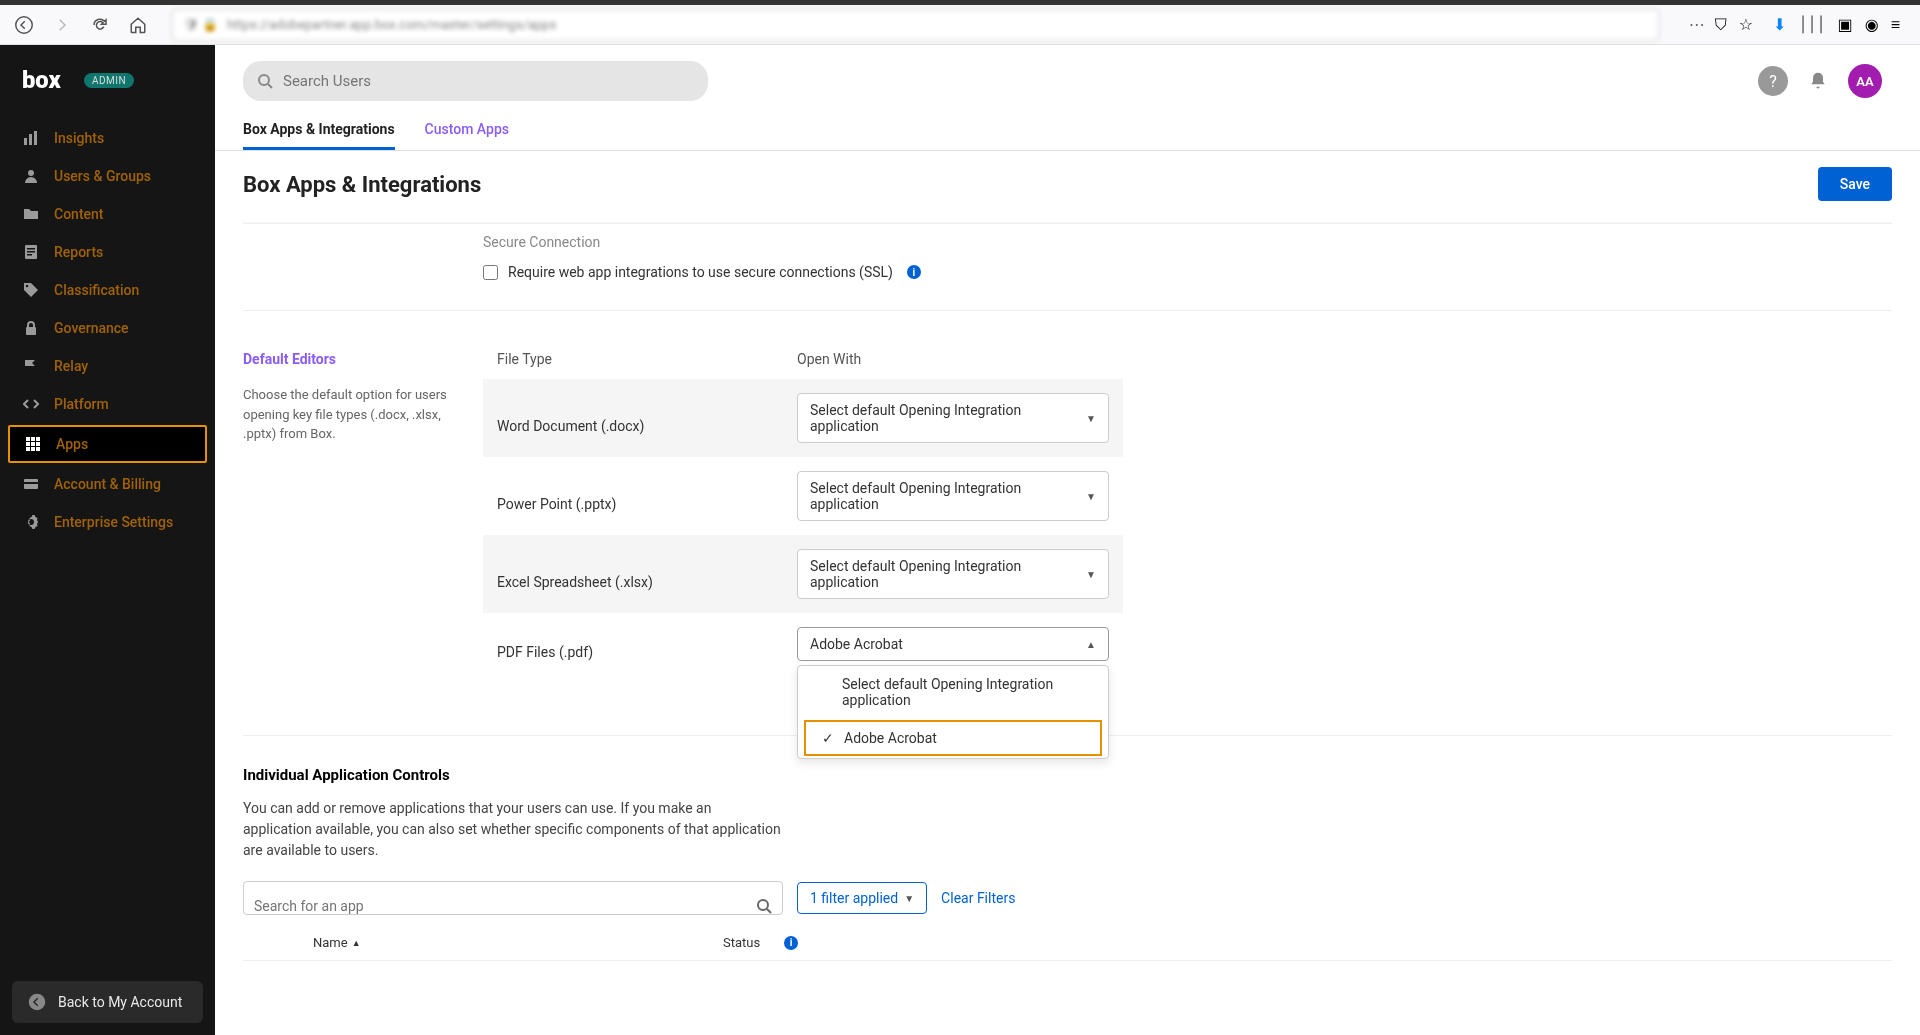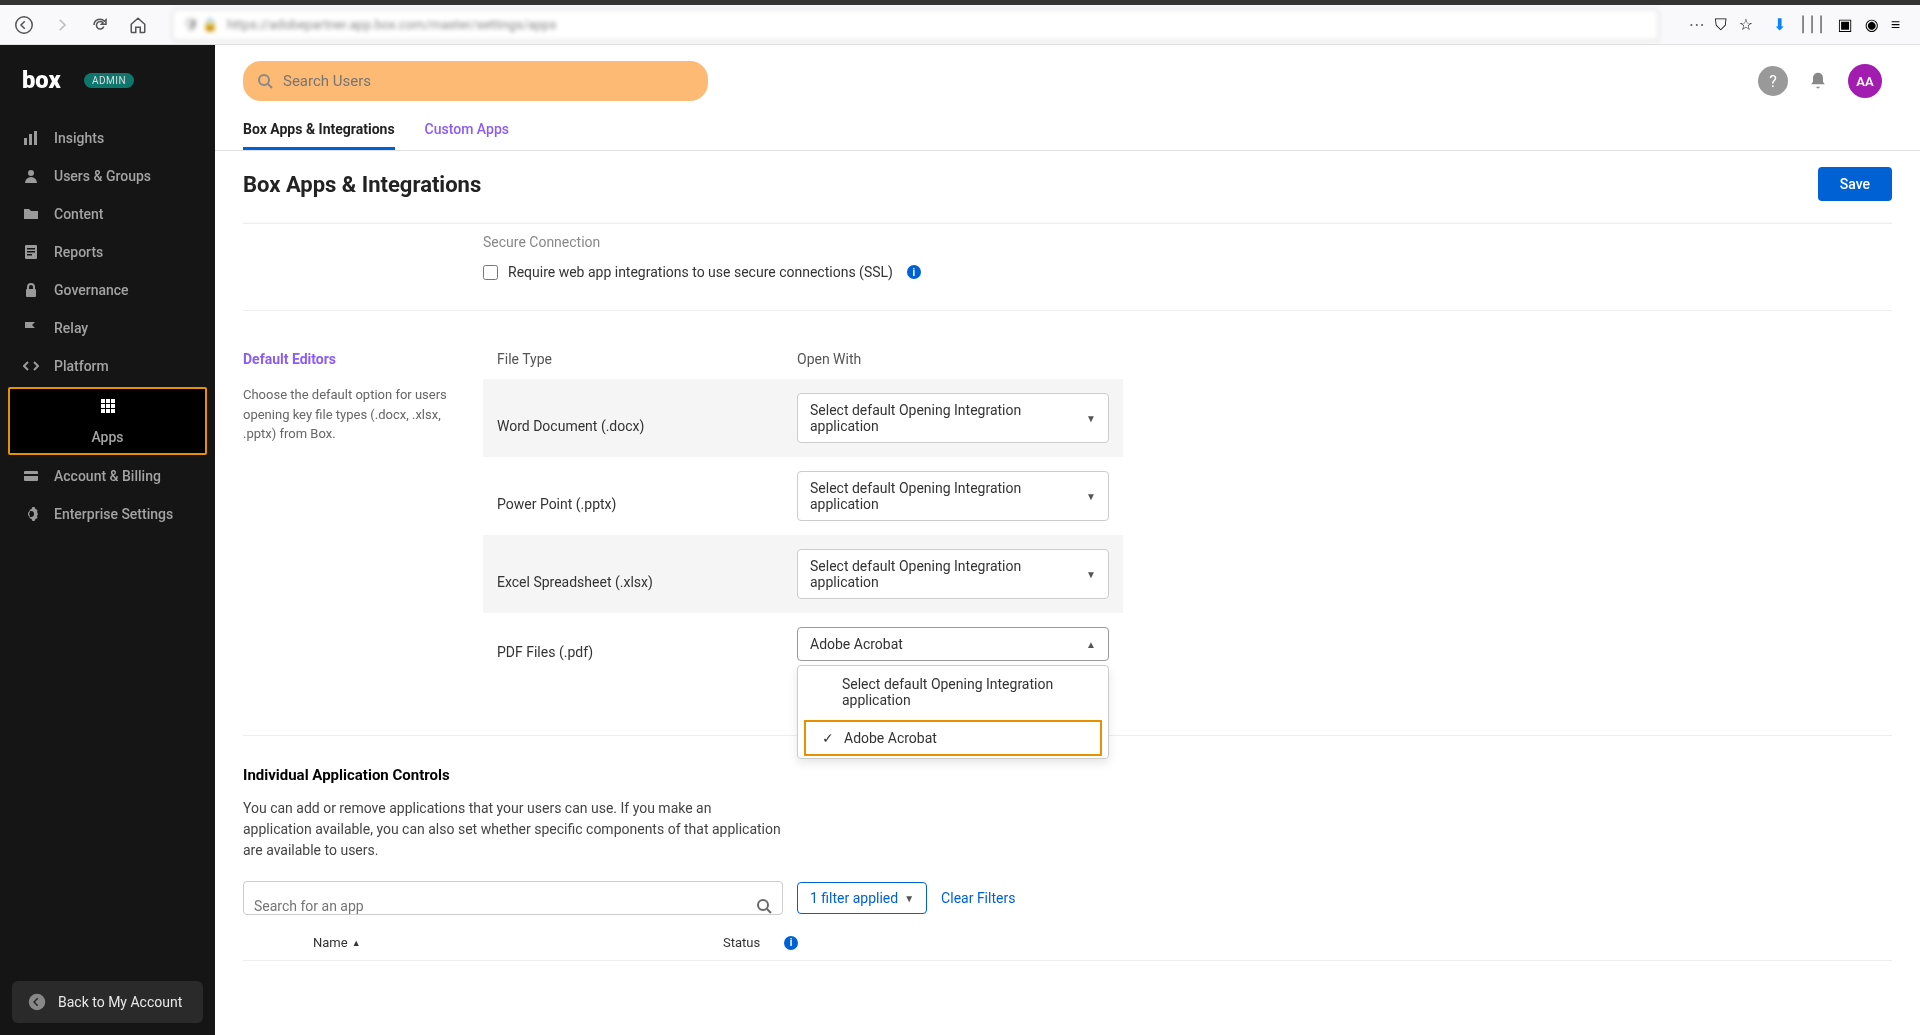--- a/index.html
+++ b/index.html
@@ -13,31 +13,31 @@
 .urlbar { flex: 1; height: 32px; background: #fff; border: 1px solid #ccc; border-radius: 4px; display: flex; align-items: center; padding: 0 10px; gap: 8px; filter: blur(2px); color: #888; font-size: 13px; margin: 0 20px 0 10px; }
 .urlbar-clear { filter: none; }
 .browser-right { display: flex; align-items: center; gap: 12px; padding-right: 10px; }
 
 
 .app { display: flex; height: calc(1035px - 45px); }
 .sidebar { width: 215px; background: #151515; color: #eee; display: flex; flex-direction: column; }
 .sidebar-logo { padding: 20px 22px; display: flex; align-items: center; gap: 8px; }
 .logo-badge { font-size: 10px; background: #0f766e; color: #ddd; padding: 2px 8px; border-radius: 10px; letter-spacing: 0.5px; }
 .sidebar-nav { display: flex; flex-direction: column; padding: 4px 0; }
-.nav-item { display: flex; align-items: center; gap: 14px; padding: 10px 22px; color: #a3a3a3; font-size: 14px; font-weight: 500; cursor: pointer; }
-.nav-item.active { background: #000; border: 2px solid #e69100; margin: 2px 8px; padding: 8px 14px; border-radius: 2px; flex-direction: column; }
+.nav-item { display: flex; align-items: center; gap: 14px; padding: 10px 22px; color: #a16207; font-size: 14px; font-weight: 500; cursor: pointer; }
+.nav-item.active { background: #000; border: 2px solid #e69100; margin: 2px 8px; padding: 8px 14px; border-radius: 2px; }
 .nav-icon { width: 18px; height: 18px; display: flex; align-items: center; justify-content: center; color: #9a9a9a; flex-shrink: 0; }
 .nav-item.active .nav-icon { color: #fff; }
 .sidebar-footer { margin-top: auto; padding: 12px; }
 .back-acct { background: #2a2a2a; color: #e8e8e8; padding: 12px 16px; border-radius: 6px; display: flex; align-items: center; gap: 12px; font-size: 14px; cursor: pointer; }
 
 
 .main { flex: 1; background: #fff; display: flex; flex-direction: column; overflow: hidden; }
 .topbar { display: flex; align-items: center; padding: 16px 28px 0; gap: 20px; }
-.search { flex: 0 0 465px; background: #fdba74; border-radius: 18px; display: flex; align-items: center; padding: 0 14px; height: 40px; gap: 10px; }
+.search { flex: 0 0 465px; background: #e5e5e5; border-radius: 18px; display: flex; align-items: center; padding: 0 14px; height: 40px; gap: 10px; }
 .search input { background: transparent; border: none; outline: none; font-size: 15px; color: #555; width: 100%; }
 .topbar-spacer { flex: 1; }
 .topbar-icons { display: flex; align-items: center; gap: 20px; padding-right: 10px; }
 .circle-icon { width: 30px; height: 30px; border-radius: 50%; background: #999; color: #fff; display: flex; align-items: center; justify-content: center; font-size: 16px; cursor: pointer; }
 .avatar { width: 34px; height: 34px; border-radius: 50%; background: #a21caf; color: #fff; display: flex; align-items: center; justify-content: center; font-size: 13px; font-weight: 600; cursor: pointer; }
 
 .tabs { display: flex; gap: 30px; padding: 0 28px; border-bottom: 1px solid #e0e0e0; margin-top: 10px; }
 .tab { padding: 10px 0; font-size: 14px; color: #8b5cf6; cursor: pointer; font-weight: 500; }
 .tab.active { color: #222; font-weight: 700; border-bottom: 3px solid #0061d5; }
 
@@ -175,20 +175,29 @@
       <div class="nav-item">
           <span class="nav-icon">
             <svg width="16" height="16" viewBox="0 0 16 16" fill="currentColor">
               <rect x="2" y="1" width="12" height="14" rx="1"></rect>
               <rect x="4" y="4" width="8" height="1.5" fill="#151515"></rect>
               <rect x="4" y="7" width="8" height="1.5" fill="#151515"></rect>
               <rect x="4" y="10" width="5" height="1.5" fill="#151515"></rect>
             </svg>
           </span>
           <span>Reports</span>
+        </div>
+      <div class="nav-item">
+          <span class="nav-icon">
+            <svg width="16" height="16" viewBox="0 0 16 16" fill="currentColor">
+              <path d="M1 1h7l7 7-7 7-7-7z"></path>
+              <circle cx="4" cy="4" r="1.2" fill="#151515"></circle>
+            </svg>
+          </span>
+          <span>Classification</span>
         </div>
       <div class="nav-item">
           <span class="nav-icon">
             <svg width="16" height="16" viewBox="0 0 16 16" fill="currentColor">
               <rect x="3" y="7" width="10" height="8" rx="1"></rect>
               <path d="M5 7V5a3 3 0 0 1 6 0v2" fill="none" stroke="currentColor" stroke-width="2"></path>
             </svg>
           </span>
           <span>Governance</span>
         </div>

